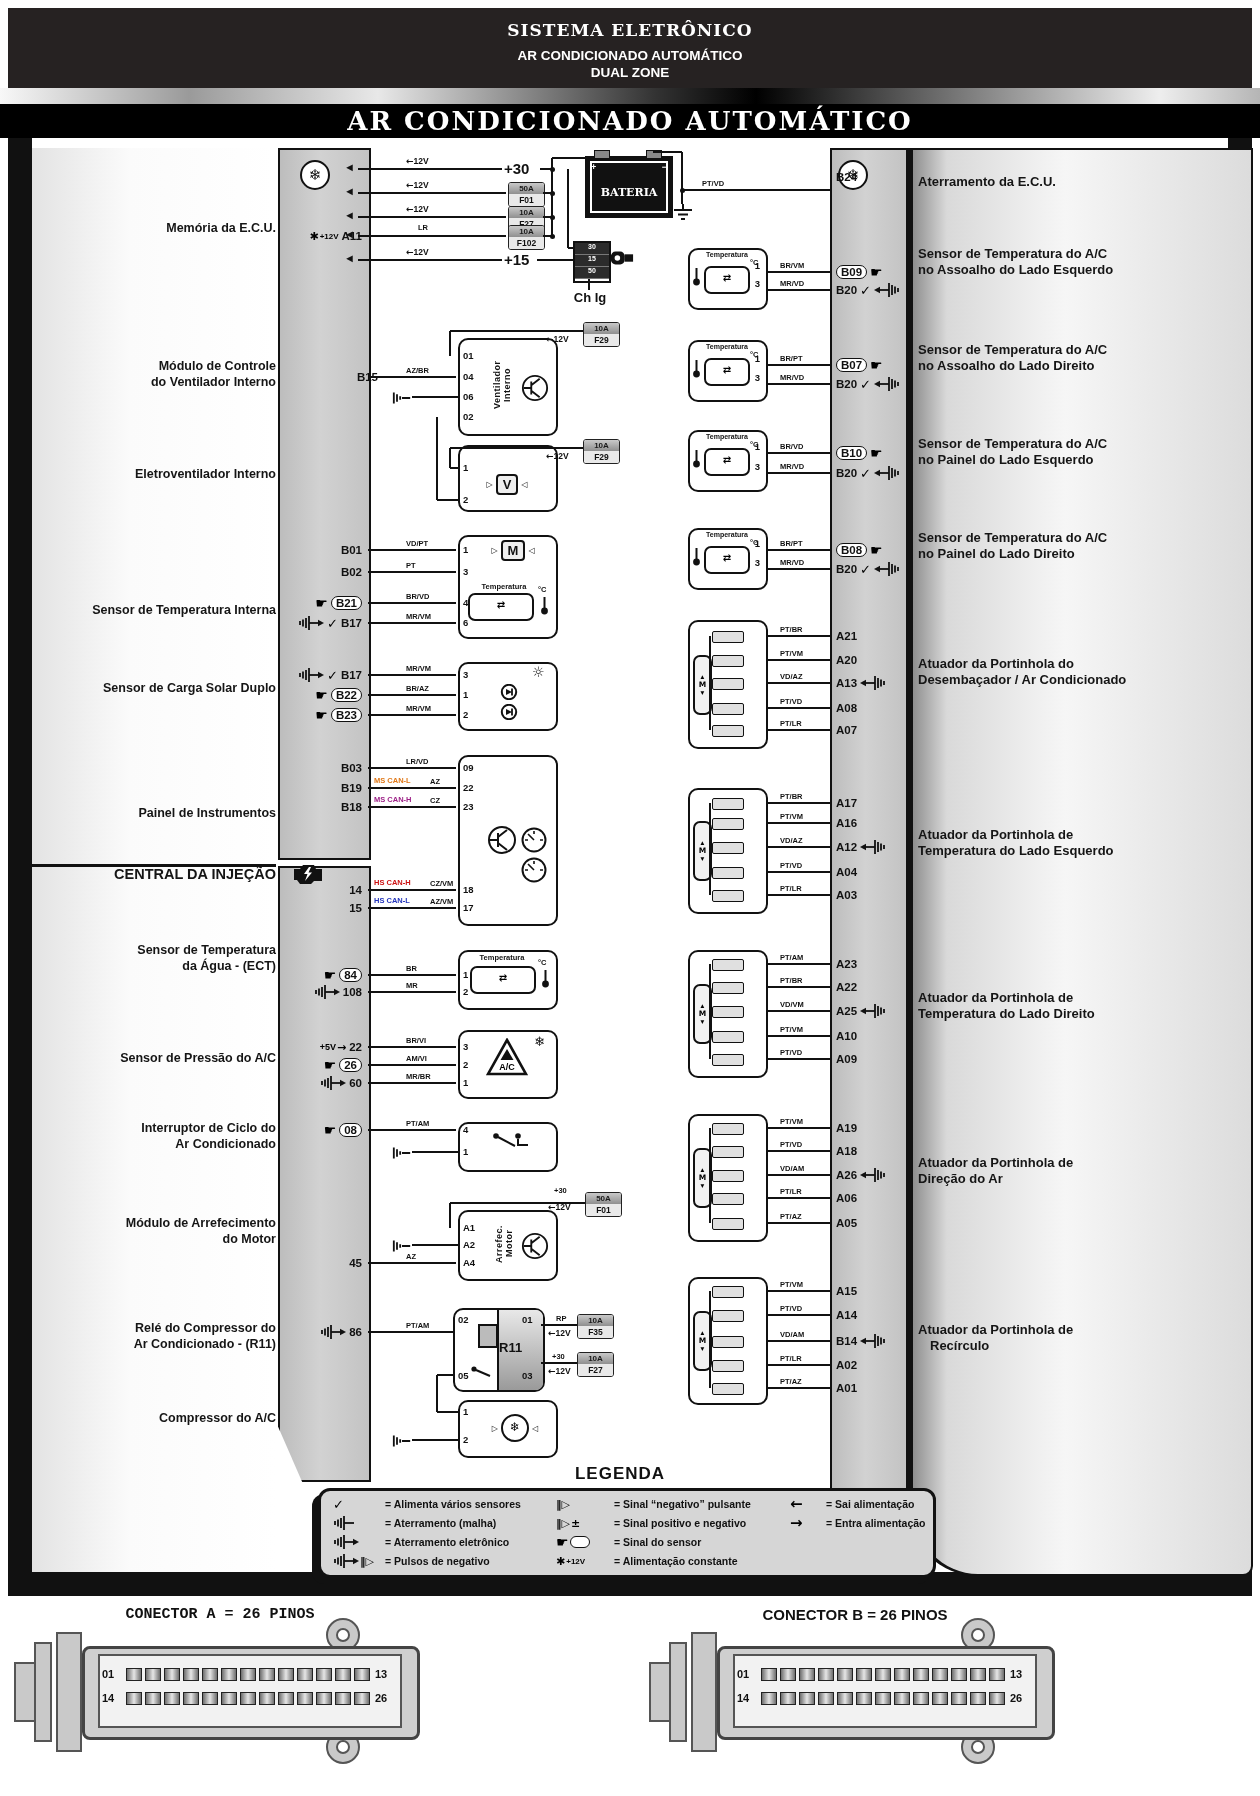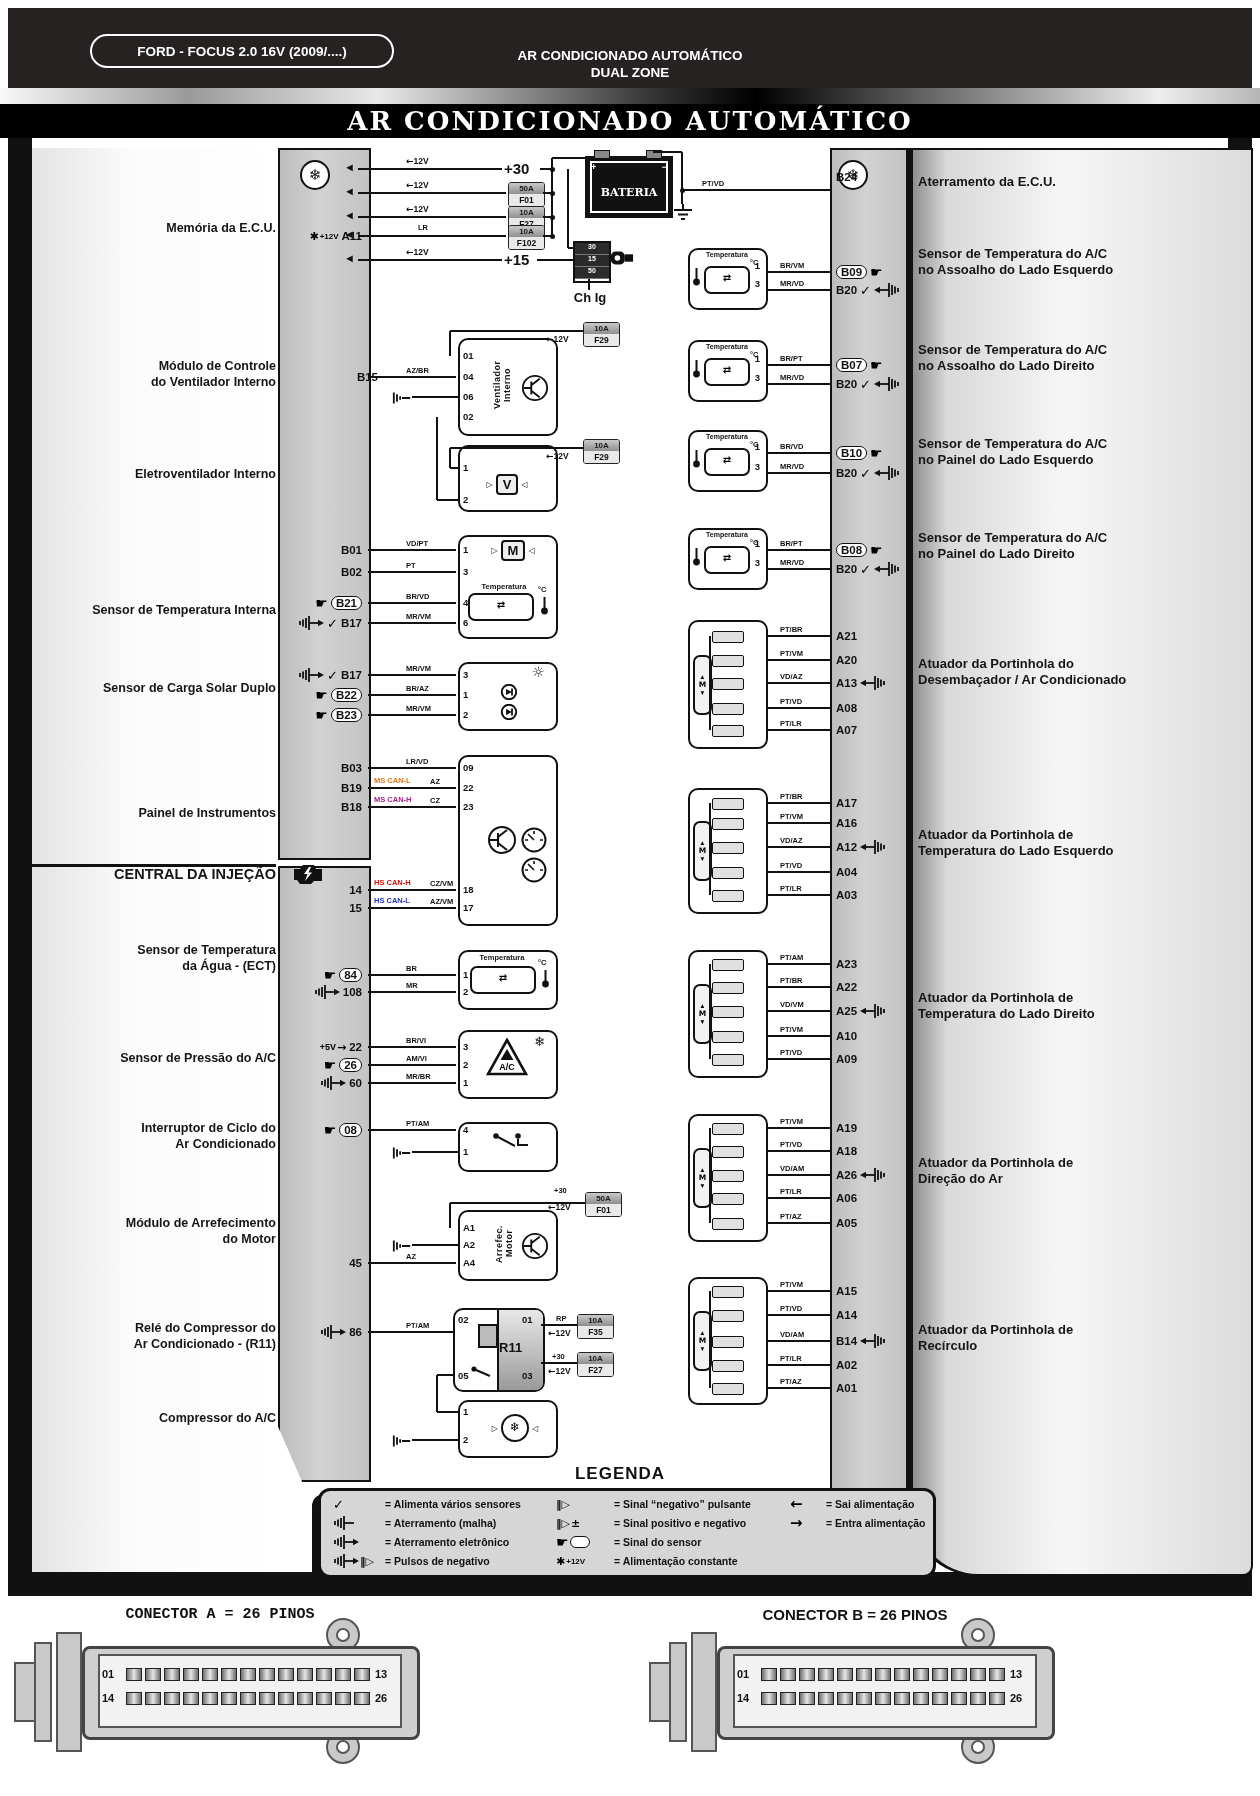--- a/index.html
+++ b/index.html
@@ -25,21 +25,21 @@
   .vtx{writing-mode:vertical-rl;transform:rotate(180deg);font:bold 9px "Liberation Sans",sans-serif;color:#111;letter-spacing:.5px;text-align:center}
   .tri{font-size:8px;color:#111}
   .mbx{border:2.2px solid #111;border-radius:4px;background:#eee;font:bold 13px "Liberation Sans",sans-serif;color:#111;padding:1px 5px}
   .dot{position:absolute;width:5px;height:5px;border-radius:50%;background:#111}
   .gcell{font:bold 7px "Liberation Sans",sans-serif;color:#fff;background:#2b2b2b;text-align:center;border-bottom:1px solid #777}
 </style>
 </head>
 <body>
 
 <div class="a" style="left:8px;top:8px;width:1244px;height:80px;background:#262222">
-  <div class="a t" style="left:82px;top:26px;width:300px;height:30px;border:2.5px solid #fff;border-radius:17px;color:#fff;font-size:13.5px;display:flex;align-items:center;justify-content:center">FORD - FOCUS 2.0 16V (2009/....)</div>
+  <div class="a t" style="left:322px;top:12px;width:600px;text-align:center;color:#fff;font-family:'DejaVu Serif',serif;font-size:17px;letter-spacing:1px">SISTEMA ELETRÔNICO</div>
   <div class="a t" style="left:322px;top:40px;width:600px;text-align:center;color:#fff;font-size:13.5px">AR CONDICIONADO AUTOMÁTICO</div>
   <div class="a t" style="left:322px;top:57px;width:600px;text-align:center;color:#fff;font-size:13.5px">DUAL ZONE</div>
 </div>
 <div class="a" style="left:0;top:88px;width:1260px;height:16px;background:linear-gradient(90deg,#f8f8f8,#9a9a9a 15%,#e8e8e8 30%,#333 52%,#000 60%,#777 76%,#eee 92%,#b5b5b5)"></div>
 <div class="a" style="left:0;top:104px;width:1260px;height:34px;background:#000;display:flex;align-items:center;justify-content:center">
   <span class="t" style="color:#fff;font-family:'DejaVu Serif',serif;font-size:26px;letter-spacing:2px">AR CONDICIONADO AUTOMÁTICO</span>
 </div>
 
 <div class="a" id="main" style="left:0;top:138px;width:1260px;height:1458px;background:#fff">
     <div class="a" style="left: 8px; top: 0px; width: 24px; height: 1458px; background: rgb(17, 17, 17);"></div>
@@ -153,21 +153,21 @@
     <div class="lbR" style="top: 408px;">no Painel do Lado Direito</div>
     <div class="lbR" style="top: 518px;">Atuador da Portinhola do</div>
     <div class="lbR" style="top: 534px;">Desembaçador / Ar Condicionado</div>
     <div class="lbR" style="top: 689px;">Atuador da Portinhola de</div>
     <div class="lbR" style="top: 705px;">Temperatura do Lado Esquerdo</div>
     <div class="lbR" style="top: 852px;">Atuador da Portinhola de</div>
     <div class="lbR" style="top: 868px;">Temperatura do Lado Direito</div>
     <div class="lbR" style="top: 1017px;">Atuador da Portinhola de</div>
     <div class="lbR" style="top: 1033px;">Direção do Ar</div>
     <div class="lbR" style="top: 1184px;">Atuador da Portinhola de</div>
-    <div class="lbR" style="top: 1200px;">Recírculo</div>
+    <div class="lbR" style="top: 1200px; margin-left: 12px;">Recírculo</div>
     <div class="row" style="left: 248px; top: 88px; width: 114px; height: 20px; justify-content: flex-end;">
       <span class="sym">
         <span style="font: bold 11px &quot;DejaVu Sans&quot;;">✱</span>
         <span style="font: bold 8px &quot;Liberation Sans&quot;;">+12V</span>
       </span>
       <span class="pin">A11</span>
     </div>
     <div class="row" style="left: 264px; top: 229px; width: 114px; height: 20px; justify-content: flex-end;">
       <span class="pin">B15</span>
     </div>

